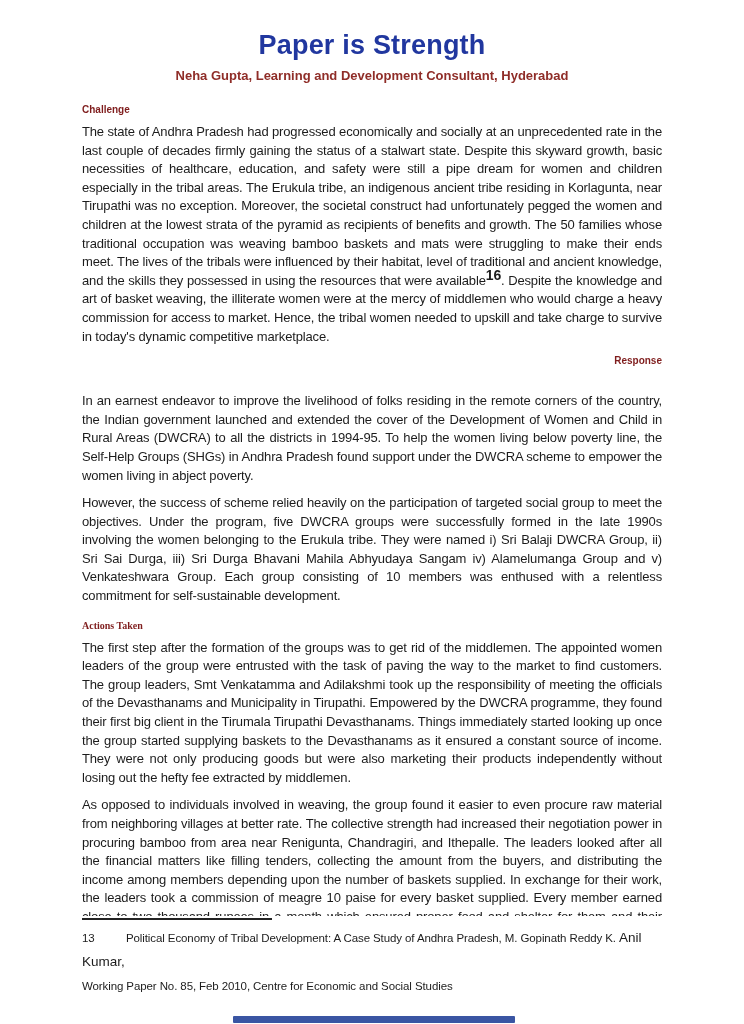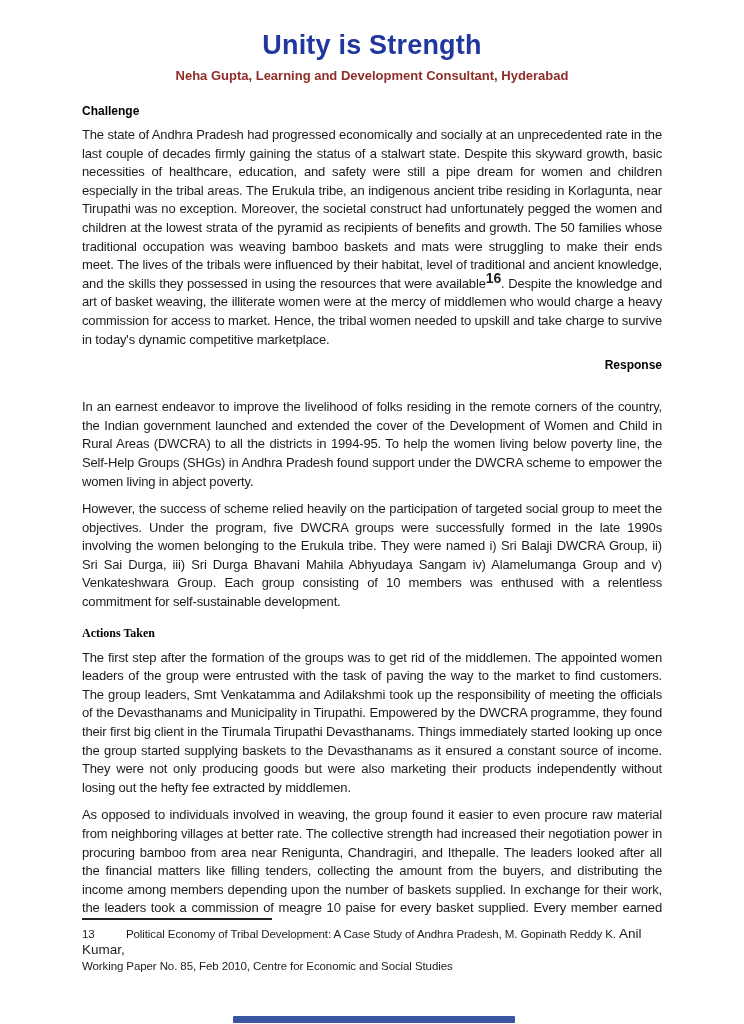--- a/index.html
+++ b/index.html
@@ -29,23 +29,23 @@
   }
   .content {
     position: absolute;
     top: 104px;
     left: 82px;
     right: 82px;
     height: 812px;
     overflow: hidden;
   }
   .heading {
-    font-size: 12px;
+    font-size: 10px;
     font-weight: bold;
-    color: #000000;
+    color: #7f1d1d;
     margin: 0 0 8px 0;
   }
   .heading.gap-above { margin-top: 14px; font-family: Liberation Serif, serif; }
   p.para {
     font-size: 13px;
     line-height: 18.6px;
     text-align: justify;
     letter-spacing: -0.15px;
     margin: 0 0 9px 0;
     color: #1c1c1c;
@@ -63,21 +63,21 @@
     top: 918px;
   }
   .fn-rule {
     width: 190px;
     height: 2px;
     background: #232323;
     margin-bottom: 6px;
   }
   .fn-line {
     font-size: 11.5px;
-    line-height: 16px;
+    line-height: 24px;
     color: #1c1c1c;
     letter-spacing: -0.1px;
   }
   .fn-num { display: inline-block; width: 44px; }
   .fn-author { font-size: 13.5px; letter-spacing: 0; }
   .bottom-bar {
     position: absolute;
     left: 233px;
     bottom: 1px;
     width: 282px;
@@ -85,21 +85,21 @@
     background: #3a55a3;
     border-radius: 1px;
   }
 </style>
 </head>
 <body>
 
 <div class="page">
 
   <div class="header">
-    <h1 class="title">Unity is Strength</h1>
+    <h1 class="title">Paper is Strength</h1>
     <div class="subtitle">Neha Gupta, Learning and Development Consultant, Hyderabad</div>
   </div>
 
   <div class="content">
 
     <div class="heading">Challenge</div>
     <p class="para"><span>The state of Andhra Pradesh had progressed economically and socially at an unprecedented rate in the last couple of decades firmly gaining the status of a stalwart state. Despite this skyward growth, basic necessities of healthcare, education, and safety were still a pipe dream for women and children especially in the tribal areas. The Erukula tribe, an indigenous ancient tribe residing in Korlagunta, near Tirupathi was no exception. Moreover, the societal construct had unfortunately pegged the women and children at the lowest strata of the pyramid as recipients of benefits and growth. The 50 families whose traditional occupation was weaving bamboo baskets and mats were struggling to make their ends meet. The lives of the tribals were influenced by their habitat, level of traditional and ancient knowledge, and the skills they possessed in using the resources that were available</span><sup>16</sup><span>. Despite the knowledge and art of basket weaving, the illiterate women were at the mercy of middlemen who would charge a heavy commission for access to market. Hence, the tribal women needed to upskill and take charge to survive in today's dynamic competitive marketplace.</span></p>
 
     <div class="heading" style="margin-bottom:26px;text-align:right;">Response</div>
     <p class="para">In an earnest endeavor to improve the livelihood of folks residing in the remote corners of the country, the Indian government launched and extended the cover of the Development of Women and Child in Rural Areas (DWCRA) to all the districts in 1994-95. To help the women living below poverty line, the Self-Help Groups (SHGs) in Andhra Pradesh found support under the DWCRA scheme to empower the women living in abject poverty.</p>

